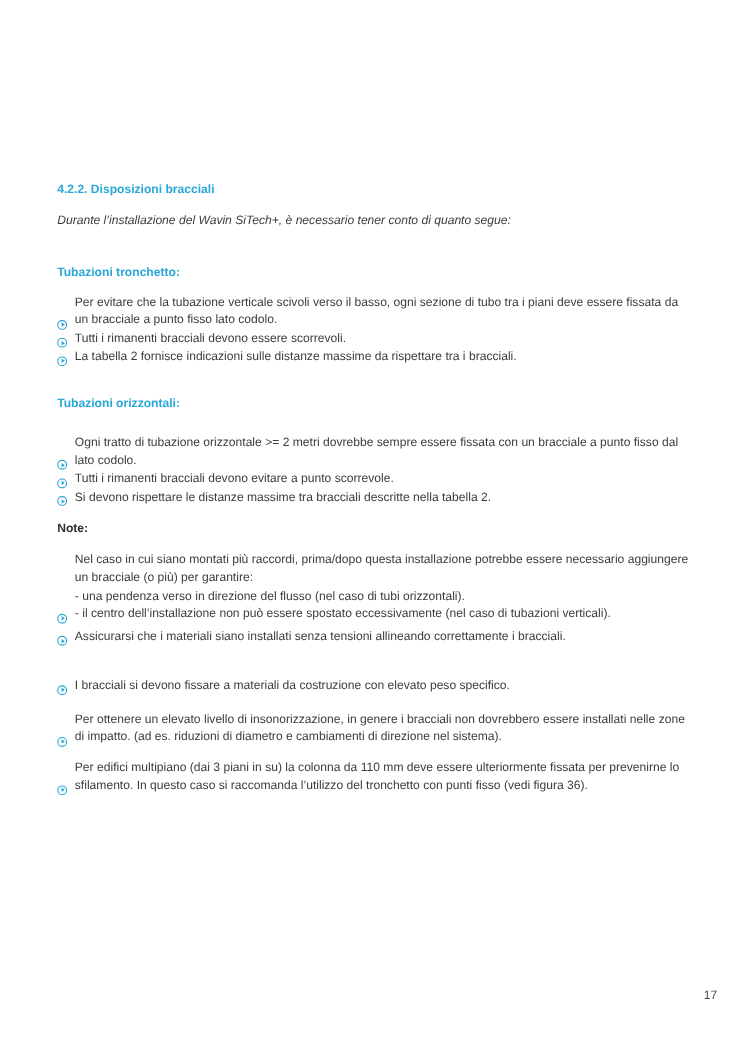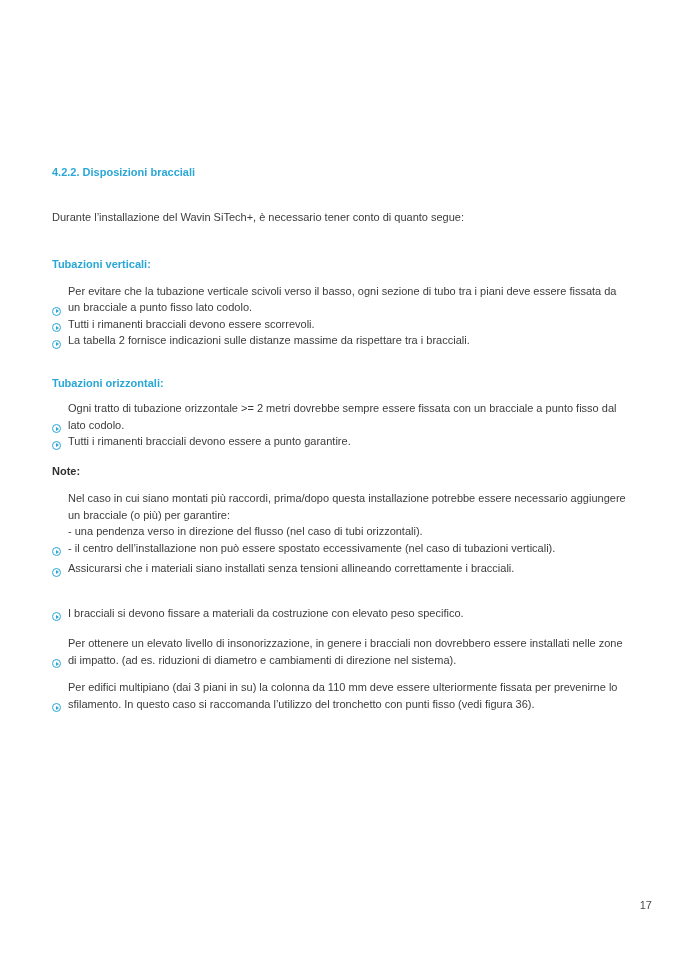--- a/index.html
+++ b/index.html
@@ -20,27 +20,27 @@
     padding:164px 51px 0 52px;
     font-size:11px;
     line-height:16.5px;
   }
   .h-accent{
     color:var(--accent);
     font-weight:bold;
     font-size:11px;
     line-height:16.5px;
   }
-  .intro{ margin-top:28px; }
+  .intro{ margin-top:12px;font-style:italic; }
   .sub1{ margin-top:31px; }
   .sub2{ margin-top:26px; }
   .note-h{ margin-top:13px; font-weight:bold; color:#2f2f2f; }
   ul{ list-style:none; }
   .blist{ margin-top:10px; }
-  .blist2{ margin-top:9px; }
+  .blist2{ margin-top:19px; }
   .nlist{ margin-top:11px; }
   li.bullet{
     display:flex;
     align-items:flex-end;
     gap:7px;
   }
   .nlist li.bullet:nth-child(1){ margin-bottom:4px; }
   .nlist li.bullet:nth-child(2){ margin-bottom:28px; }
   .nlist li.bullet:nth-child(3){ margin-bottom:14px; }
   .nlist li.bullet:nth-child(4){ margin-bottom:11px; }
@@ -75,21 +75,21 @@
 </head>
 <body>
 
 <div class="page">
   <div class="doc">
 
     <div class="h-accent">4.2.2. Disposizioni bracciali</div>
 
     <p class="intro">Durante l’installazione del Wavin SiTech+, è necessario tener conto di quanto segue:</p>
 
-    <div class="h-accent sub1">Tubazioni verticali:</div>
+    <div class="h-accent sub1">Tubazioni tronchetto:</div>
 
     <ul class="blist">
       <li class="bullet">
         <span class="b-ico">
             <span class="b-tri"></span>
           </span>
         <span class="b-txt">Per evitare che la tubazione verticale scivoli verso il basso, ogni sezione di tubo tra i piani deve essere fissata da un bracciale a punto fisso lato codolo.</span>
       </li>
       <li class="bullet">
         <span class="b-ico">
@@ -111,21 +111,27 @@
       <li class="bullet">
         <span class="b-ico">
             <span class="b-tri"></span>
           </span>
         <span class="b-txt">Ogni tratto di tubazione orizzontale &gt;= 2 metri dovrebbe sempre essere fissata con un bracciale a punto fisso dal lato codolo.</span>
       </li>
       <li class="bullet">
         <span class="b-ico">
             <span class="b-tri"></span>
           </span>
-        <span class="b-txt">Tutti i rimanenti bracciali devono essere a punto garantire.</span>
+        <span class="b-txt">Tutti i rimanenti bracciali devono evitare a punto scorrevole.</span>
+      </li>
+      <li class="bullet">
+        <span class="b-ico">
+            <span class="b-tri"></span>
+          </span>
+        <span class="b-txt">Si devono rispettare le distanze massime tra bracciali descritte nella tabella 2.</span>
       </li>
     </ul>
 
     <div class="note-h">Note:</div>
 
     <ul class="nlist">
       <li class="bullet">
         <span class="b-ico">
             <span class="b-tri"></span>
           </span>

